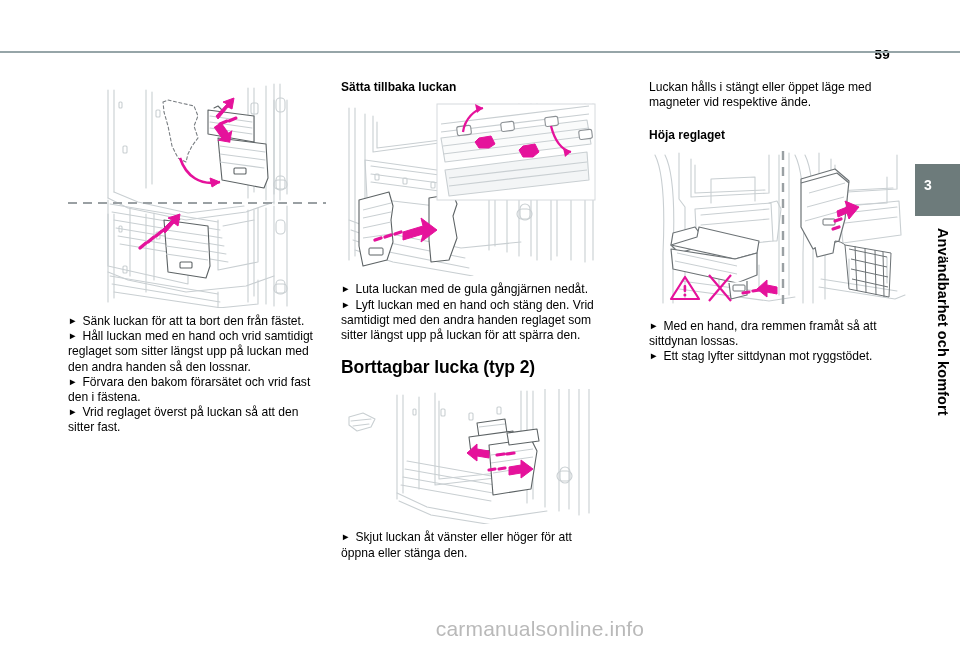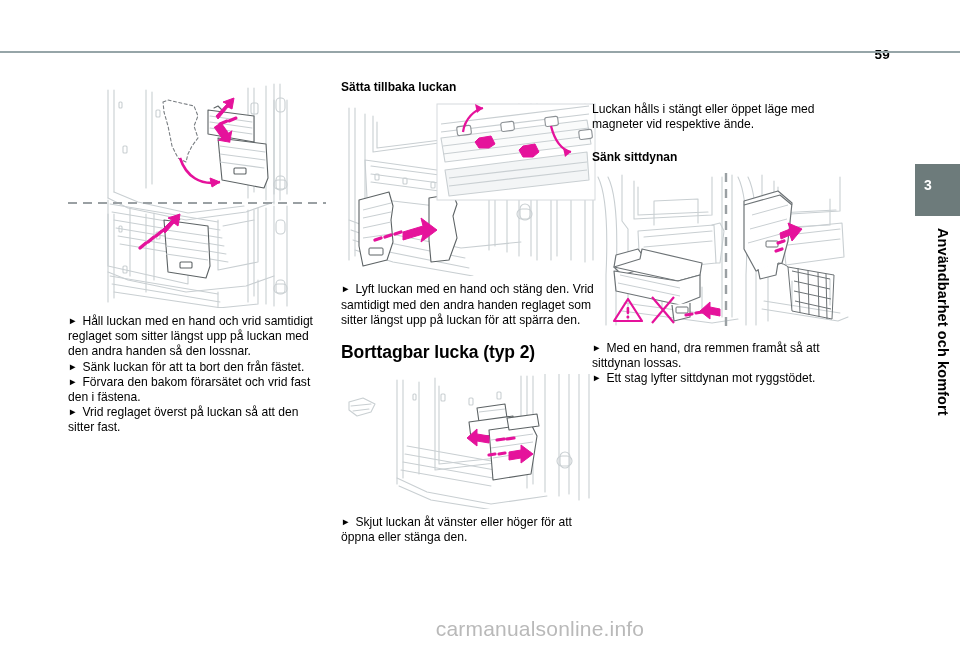--- a/index.html
+++ b/index.html
@@ -86,21 +86,21 @@
   }
 
   
   .col {
     position: absolute;
     top: 80px;
     width: 258px;
   }
   .col1 { left: 68px; }
   .col2 { left: 341px; }
-  .col3 { left: 592px; margin-top: 22px; }
+  .col3 { left: 649px; }
 
   h1.sec-title {
     font-size: 17.5px;
     font-weight: bold;
     margin: 0 0 12px 0;
     letter-spacing: -0.1px;
     line-height: 1.15;
   }
   h2.sub-title {
     font-size: 12px;
@@ -230,22 +230,22 @@
         <g fill="#e5129b" stroke="#e5129b">
           <path d="M94 150 L104 140 L100 138 L112 134 L110 146 L106 143 L97 153 Z"></path>
           <path d="M88 156 l6 -5 M80 162 l6 -5 M72 168 l6 -5" stroke-width="3.4" stroke-linecap="round"></path>
         </g>
       </svg>
     </div>
 
     <div class="spacer-6"></div>
 
     <div class="bullets">
+      <p class="bullet"><span class="tri">►</span><span>Sänk luckan för att ta bort den från fästet.</span></p>
       <p class="bullet"><span class="tri">►</span><span>Håll luckan med en hand och vrid samtidigt reglaget som sitter längst upp på luckan med den andra handen så den lossnar.</span></p>
-      <p class="bullet"><span class="tri">►</span><span>Sänk luckan för att ta bort den från fästet.</span></p>
       <p class="bullet"><span class="tri">►</span><span>Förvara den bakom förarsätet och vrid fast den i fästena.</span></p>
       <p class="bullet"><span class="tri">►</span><span>Vrid reglaget överst på luckan så att den sitter fast.</span></p>
     </div>
   </div>
 
   <div class="col col2">
     <h2 class="sub-title">Sätta tillbaka luckan</h2>
 
     <div class="fig">
       <svg width="258" height="176" viewBox="0 0 258 176" xmlns="http://www.w3.org/2000/svg">
@@ -323,20 +323,21 @@
             <path d="M142 8 L134 4 L136 13 Z"></path>
             <path d="M230 52 L222 48 L224 57 Z"></path>
           </g>
         </g>
       </svg>
     </div>
 
     <div class="spacer-6"></div>
 
     <div class="bullets">
+      <p class="bullet"><span class="tri">►</span><span>Luta luckan med de gula gångjärnen nedåt.</span></p>
       <p class="bullet"><span class="tri">►</span><span>Lyft luckan med en hand och stäng den. Vrid samtidigt med den andra handen reglaget som sitter längst upp på luckan för att spärra den.</span></p>
     </div>
 
     <div class="spacer-14"></div>
 
     <h1 class="sec-title">Borttagbar lucka (typ 2)</h1>
 
     <div class="fig">
       <svg width="258" height="135" viewBox="0 0 258 135" xmlns="http://www.w3.org/2000/svg">
         <g stroke="#c9cfd2" stroke-width="1.1" fill="none" stroke-linecap="round" stroke-linejoin="round">
@@ -388,21 +389,21 @@
     <div class="bullets">
       <p class="bullet"><span class="tri">►</span><span>Skjut luckan åt vänster eller höger för att öppna eller stänga den.</span></p>
     </div>
   </div>
 
   <div class="col col3">
     <p class="body">Luckan hålls i stängt eller öppet läge med magneter vid respektive ände.</p>
 
     <div class="spacer-18"></div>
 
-    <h2 class="sub-title">Sänk sittdynan</h2>
+    <h2 class="sub-title">Höja reglaget</h2>
 
     <div class="fig">
       <svg width="258" height="160" viewBox="0 0 258 160" xmlns="http://www.w3.org/2000/svg">
 
         <g stroke="#c9cfd2" stroke-width="1.1" fill="none" stroke-linecap="round" stroke-linejoin="round">
 
           <path d="M6 6 C14 22 16 60 14 104 L14 154"></path>
           <path d="M16 6 C24 22 26 60 24 104 L24 154"></path>
           <path d="M30 4 L30 50 L36 58 L36 150"></path>
           <path d="M42 10 L42 48 L120 44 L120 6"></path>

